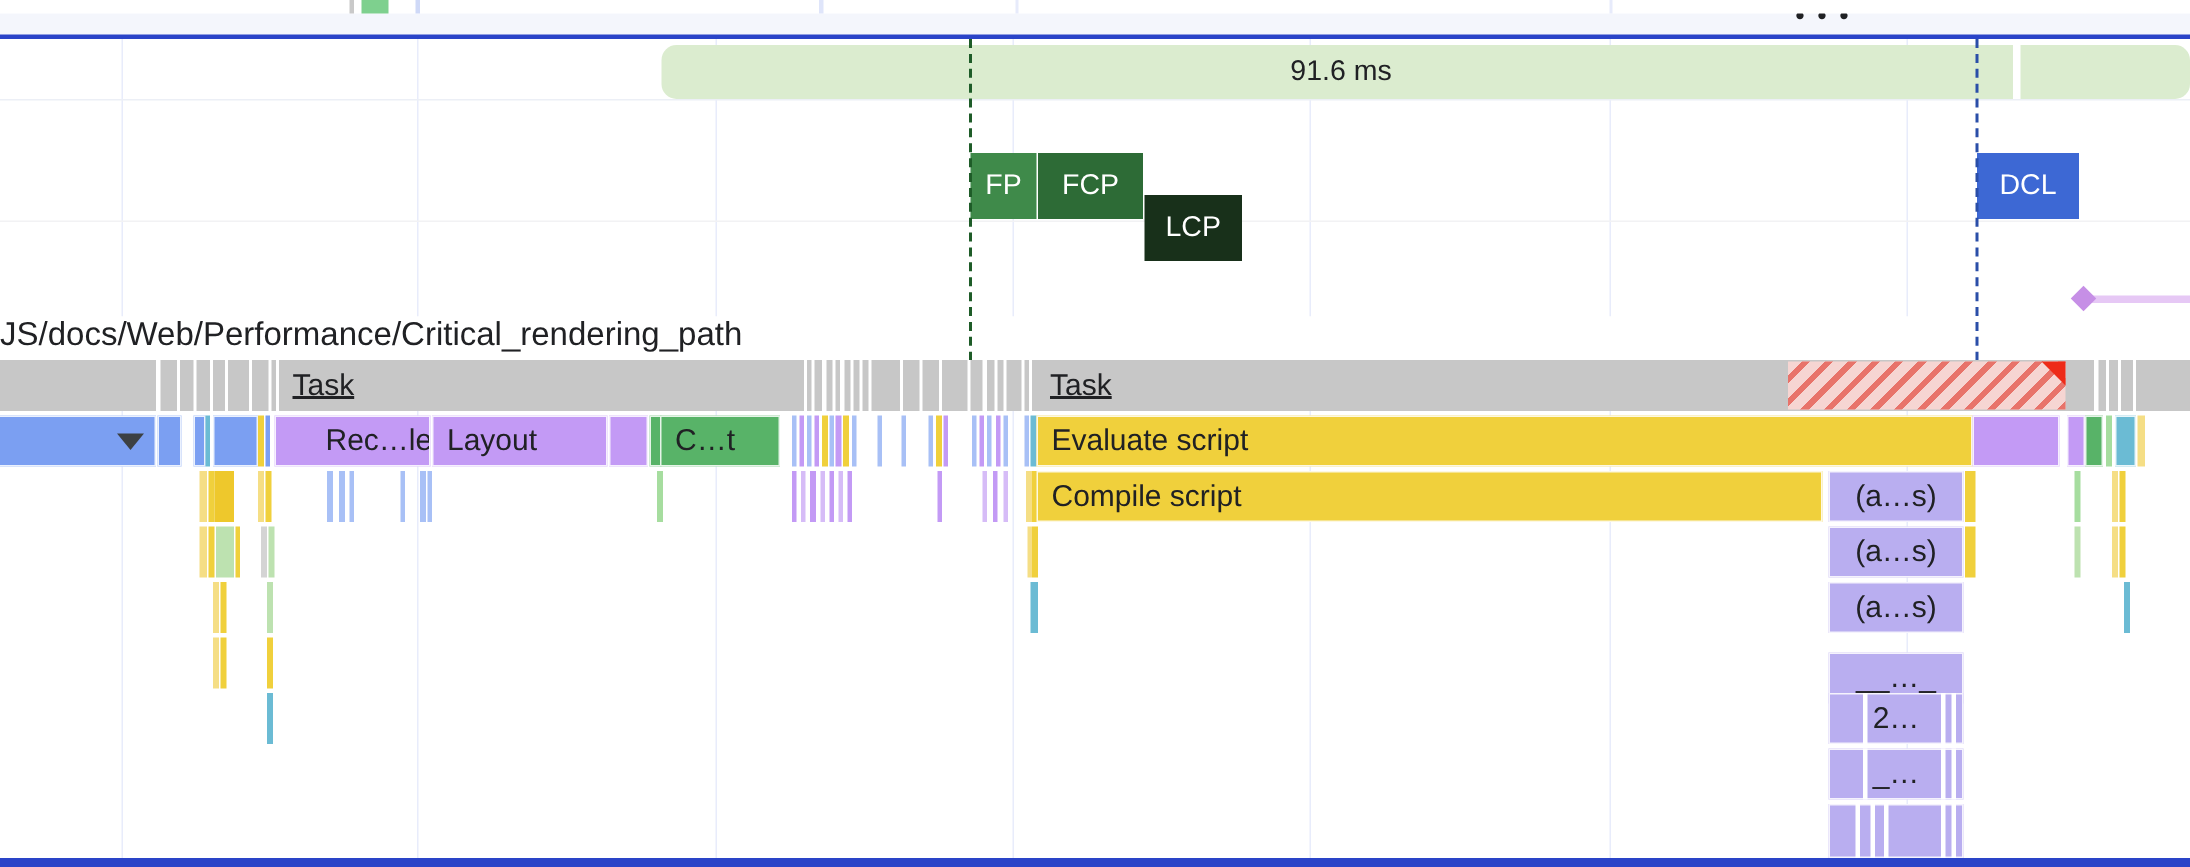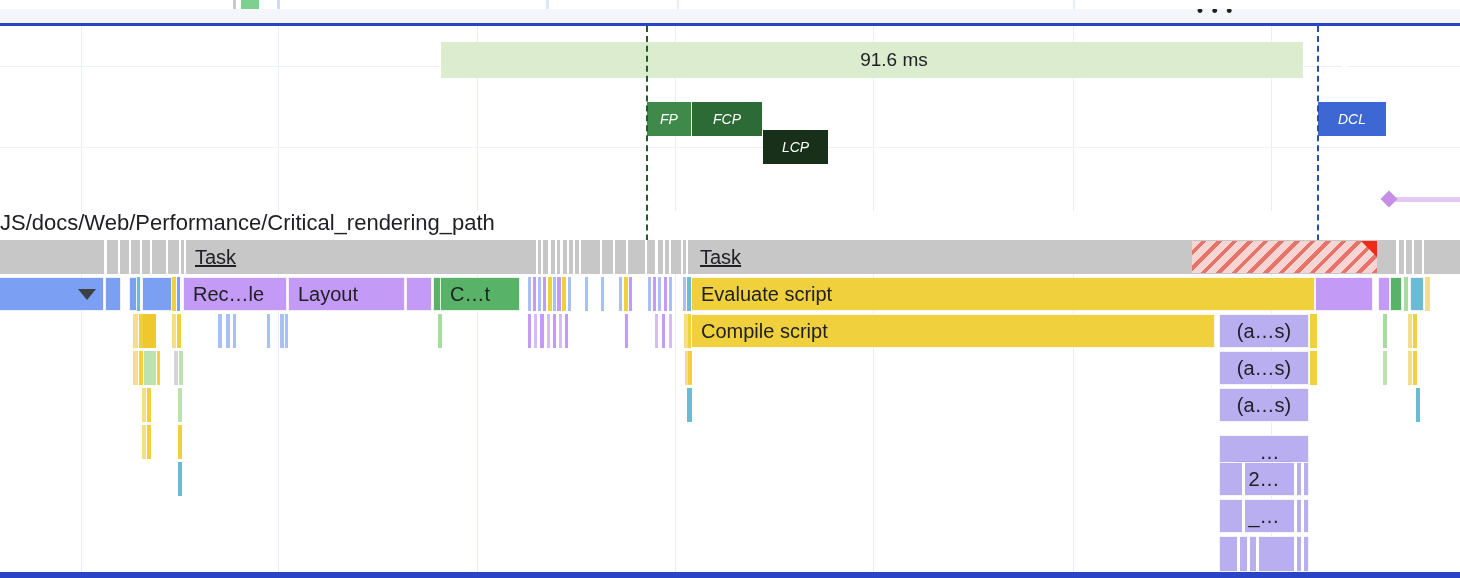--- a/index.html
+++ b/index.html
@@ -41,38 +41,38 @@
     background: #ffffff; overflow: hidden;
   }
   .vgrid {
     position: absolute; top: 0; width: 1px; height: 185px;
     background: #e8ecfb;
   }
   #timings-hr1 { position: absolute; left: 0; top: 40px; width: 1460px; height: 1px; background: #eceff6; }
   #timings-hr2 { position: absolute; left: 0; top: 121px; width: 1460px; height: 1px; background: #f2f2f4; }
 
   #duration-band {
-    position: absolute; left: 441px; top: 16px; width: 862px; height: 36px;
+    position: absolute; left: 441px; top: 4px; width: 1019px; height: 36px;
     background: #dbeccf;
+    border-radius: 10px;
   }
   #duration-band .band-gap {
     position: absolute; top: 0; width: 5px; height: 36px; background: #ffffff;
   }
   #duration-label {
     position: absolute; left: 0; top: 0; width: 906px; height: 36px;
     display: flex; align-items: center; justify-content: center;
     font-size: 19px; color: #202124;
   }
 
   .marker-badge {
-    position: absolute; top: 76px; height: 34px;
+    position: absolute; top: 76px; height: 44px;
     display: flex; align-items: center; justify-content: center;
-    color: #ffffff; font-size: 14px;
+    color: #ffffff; font-size: 19px;
     box-sizing: border-box;
-    font-style: italic;
   }
   #badge-fp  { left: 647px; width: 44px;  background: #3f8a4a; }
   #badge-fcp { left: 692px; width: 70px;  background: #2d6b36; }
   #badge-lcp { left: 763px; width: 65px;  background: #18301a; margin-top: 28px; }
   #badge-dcl { left: 1318px; width: 68px; background: #3d68d4; }
 
   .dashed-line { position: absolute; width: 0; border-left: 2px dashed; }
   #dash-fp  { left: 646px;  top: 26px; height: 552px; border-color: #1e5c28; }
   #dash-dcl { left: 1317px; top: 26px; height: 552px; border-color: #2a4ea8; }
 
@@ -240,21 +240,21 @@
 
     <div class="fbar" style="left:-6px;top:37px;width:110px;background:#7b9ff2;"></div>
     <div class="expand-tri" style="left:78px;top:49px;"></div>
     <div class="fbar" style="left:105px;top:37px;width:16px;background:#7b9ff2;"></div>
     <div class="fbar" style="left:129px;top:37px;width:8px;background:#7b9ff2;"></div>
     <div class="abs" style="left:137px;top:37px;width:3px;height:34px;background:#6bbbd4;"></div>
     <div class="fbar" style="left:142px;top:37px;width:30px;background:#7b9ff2;"></div>
     <div class="abs" style="left:172px;top:37px;width:4px;height:34px;background:#f0d03c;"></div>
     <div class="abs" style="left:177px;top:37px;width:3px;height:34px;background:#7b9ff2;"></div>
 
-    <div class="fbar" style="left:183px;top:37px;width:104px;background:#c39af5;">
+    <div class="fbar" style="left:183px;top:37px;width:104px;background:#c39af5;padding-left:24px;">
       <span class="lbl">Rec…le</span>
     </div>
     <div class="fbar" style="left:288px;top:37px;width:117px;background:#c39af5;">
       <span class="lbl">Layout</span>
     </div>
     <div class="fbar" style="left:406px;top:37px;width:26px;background:#c39af5;"></div>
     <div class="fbar" style="left:433px;top:37px;width:8px;background:#58b368;"></div>
     <div class="fbar" style="left:440px;top:37px;width:80px;background:#58b368;">
       <span class="lbl">C…t</span>
     </div>

